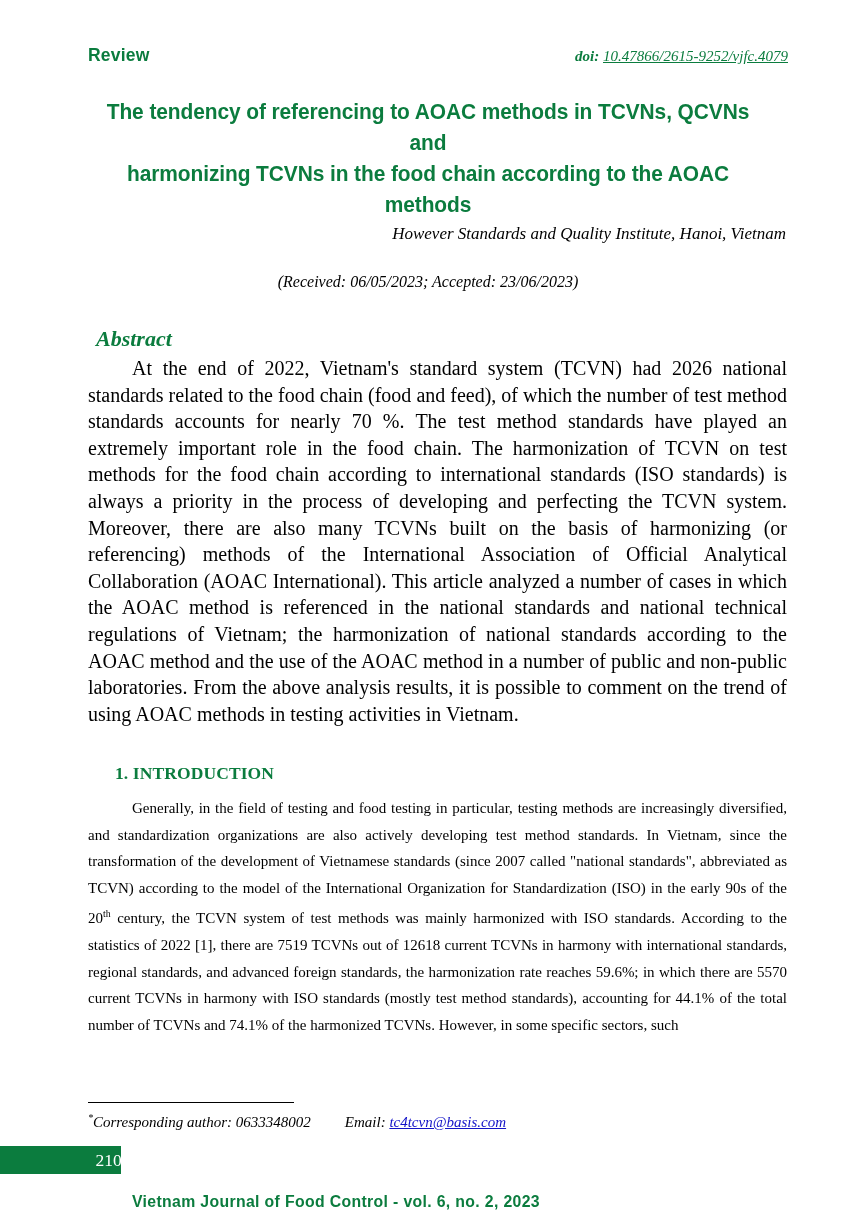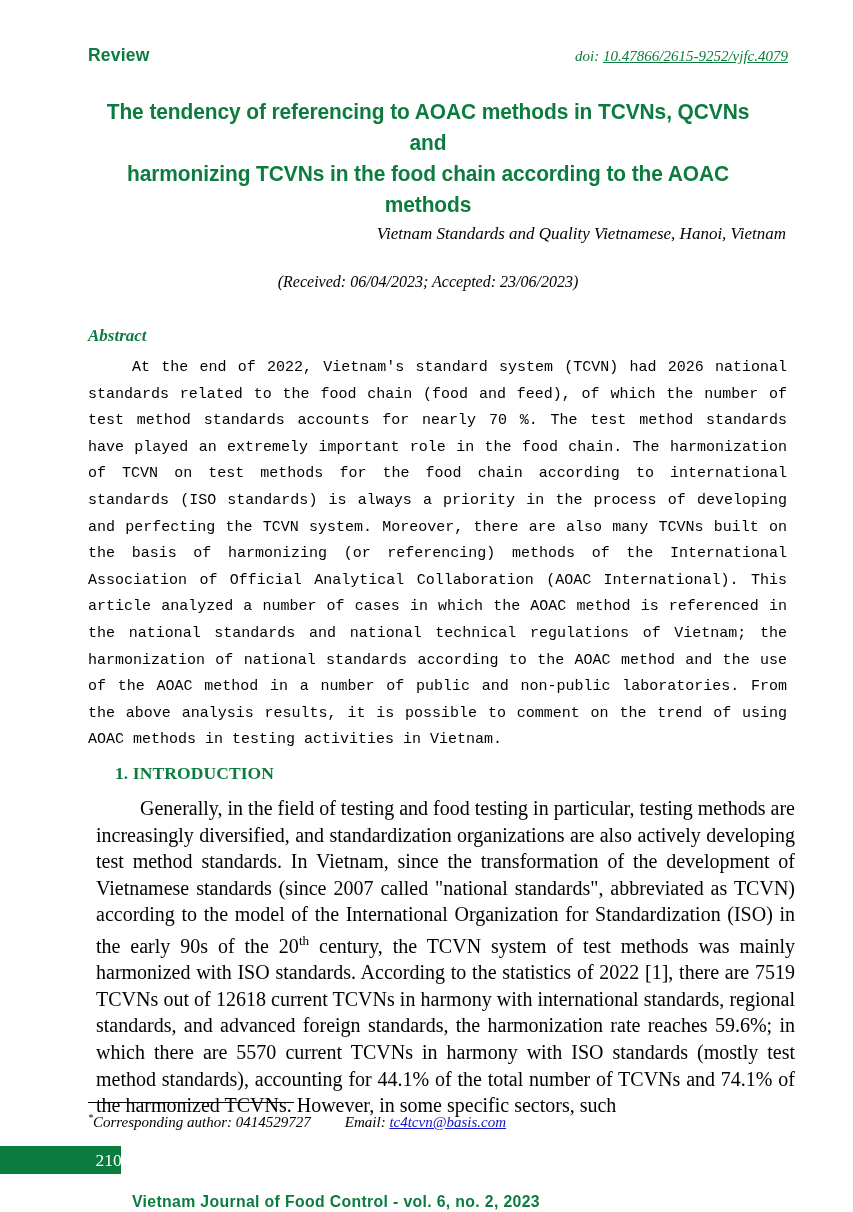--- a/index.html
+++ b/index.html
@@ -39,21 +39,21 @@
     font-size: 17.5px;
     color: #0b7c3e;
     letter-spacing: 0.2px;
   }
   .doi-line {
     font-size: 15px;
     font-style: italic;
     color: #0b7c3e;
     white-space: nowrap;
   }
-  .doi-line .doi-label { font-style: italic; }
+  .doi-line .doi-label { font-style: italic; font-weight: bold; }
   .doi-line .doi-link {
     text-decoration: underline;
     color: #0b7c3e;
   }
 
   
   .article-title {
     position: absolute;
     left: 70px;
     top: 96px;
@@ -102,38 +102,37 @@
     top: 273px;
     width: 716px;
     text-align: center;
     font-style: italic;
     font-size: 16px;
   }
 
   
   .abstract-heading {
     position: absolute;
-    left: 88px;
+    left: 96px;
     top: 326px;
     font-weight: bold;
     font-style: italic;
-    font-size: 17px;
+    font-size: 22px;
     color: #0b7c3e;
   }
   .abstract-body {
     position: absolute;
     left: 88px;
     top: 355px;
     width: 699px;
-    font-size: 15px;
+    font-size: 20px;
     line-height: 26.6px;
     text-align: justify;
     text-justify: inter-word;
     text-indent: 44px;
-    font-family: Liberation Mono, monospace;
   }
   .keywords {
     position: absolute;
     left: 88px;
     top: 715px;
     width: 699px;
     font-size: 16.4px;
     line-height: 26px;
     text-indent: 44px;
     font-style: italic;
@@ -149,24 +148,24 @@
     left: 88px;
     top: 763px;
     font-weight: bold;
     font-size: 17.5px;
     color: #0b7c3e;
     letter-spacing: 0.1px;
     margin-left: 27px;
   }
   .intro-body {
     position: absolute;
-    left: 96px;
+    left: 88px;
     top: 795px;
     width: 699px;
-    font-size: 20px;
+    font-size: 15px;
     line-height: 26.6px;
     text-align: justify;
     text-justify: inter-word;
     text-indent: 44px;
   }
   .intro-body sup { font-size: 0.66em; vertical-align: super; }
 
   
   .footnote-rule {
     position: absolute;
@@ -242,31 +241,31 @@
       <span class="doi-link">10.47866/2615-9252/vjfc.4079</span>
     </span>
   </div>
 
   <div class="article-title">
     <span class="tline">The tendency of referencing to AOAC methods in TCVNs, QCVNs and</span>
     <span class="tline">harmonizing TCVNs in the food chain according to the AOAC methods</span>
   </div>
 
 
-  <div class="affiliation">Vietnam Standards and Quality Vietnamese, Hanoi, Vietnam</div>
-
-  <div class="received-line">(Received: 06/04/2023; Accepted: 23/06/2023)</div>
+  <div class="affiliation">However Standards and Quality Institute, Hanoi, Vietnam</div>
+
+  <div class="received-line">(Received: 06/05/2023; Accepted: 23/06/2023)</div>
 
   <div class="abstract-heading">Abstract</div>
   <div class="abstract-body">At the end of 2022, Vietnam's standard system (TCVN) had 2026 national standards related to the food chain (food and feed), of which the number of test method standards accounts for nearly 70 %. The test method standards have played an extremely important role in the food chain. The harmonization of TCVN on test methods for the food chain according to international standards (ISO standards) is always a priority in the process of developing and perfecting the TCVN system. Moreover, there are also many TCVNs built on the basis of harmonizing (or referencing) methods of the International Association of Official Analytical Collaboration (AOAC International). This article analyzed a number of cases in which the AOAC method is referenced in the national standards and national technical regulations of Vietnam; the harmonization of national standards according to the AOAC method and the use of the AOAC method in a number of public and non-public laboratories. From the above analysis results, it is possible to comment on the trend of using AOAC methods in testing activities in Vietnam.</div>
 
 
   <div class="section-heading">1. INTRODUCTION</div>
   <div class="intro-body"><span>Generally, in the field of testing and food testing in particular, testing methods are increasingly diversified, and standardization organizations are also actively developing test method standards. In Vietnam, since the transformation of the development of Vietnamese standards (since 2007 called "national standards", abbreviated as TCVN) according to the model of the International Organization for Standardization (ISO) in the early 90s of the 20</span><sup>th</sup><span> century, the TCVN system of test methods was mainly harmonized with ISO standards. According to the statistics of 2022 [1], there are 7519 TCVNs out of 12618 current TCVNs in harmony with international standards, regional standards, and advanced foreign standards, the harmonization rate reaches 59.6%; in which there are 5570 current TCVNs in harmony with ISO standards (mostly test method standards), accounting for 44.1% of the total number of TCVNs and 74.1% of the harmonized TCVNs. However, in some specific sectors, such</span></div>
 
   <div class="footnote-rule"></div>
-  <div class="footnote"><span class="fn-star">*</span><span>Corresponding author: 0414529727</span><span class="fn-gap"></span><span>Email:</span> <span class="fn-email-link">tc4tcvn@basis.com</span></div>
+  <div class="footnote"><span class="fn-star">*</span><span>Corresponding author: 0633348002</span><span class="fn-gap"></span><span>Email:</span> <span class="fn-email-link">tc4tcvn@basis.com</span></div>
 
   <div class="footer-pagebox"></div>
   <div class="footer-pagenum">210</div>
   <div class="footer-journal">Vietnam Journal of Food Control - vol. 6, no. 2, 2023</div>
 
 </div>
 
 </body></html>

